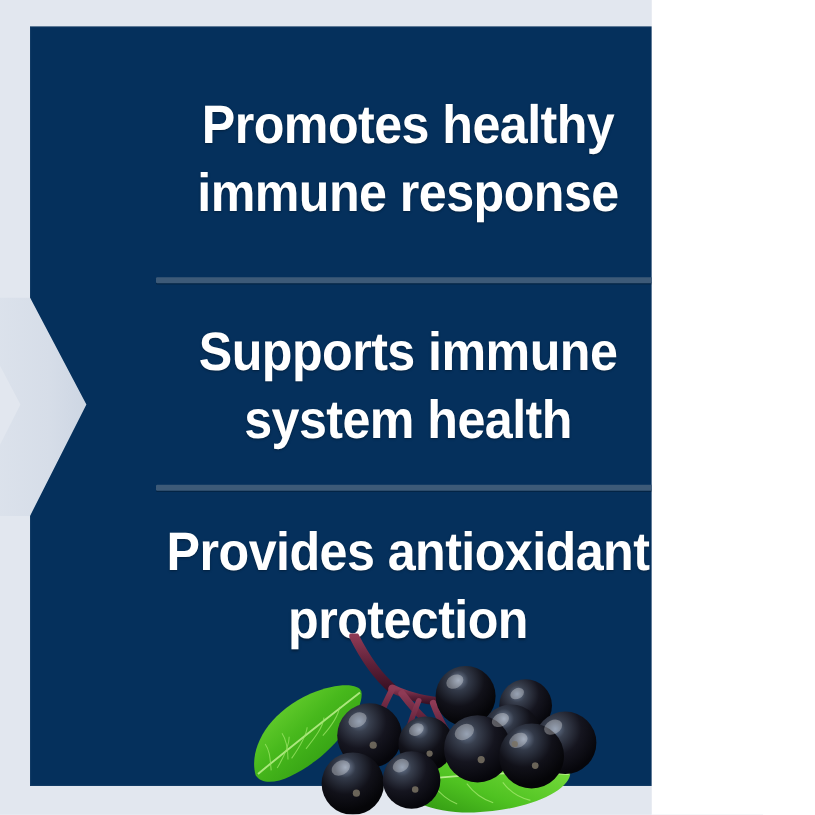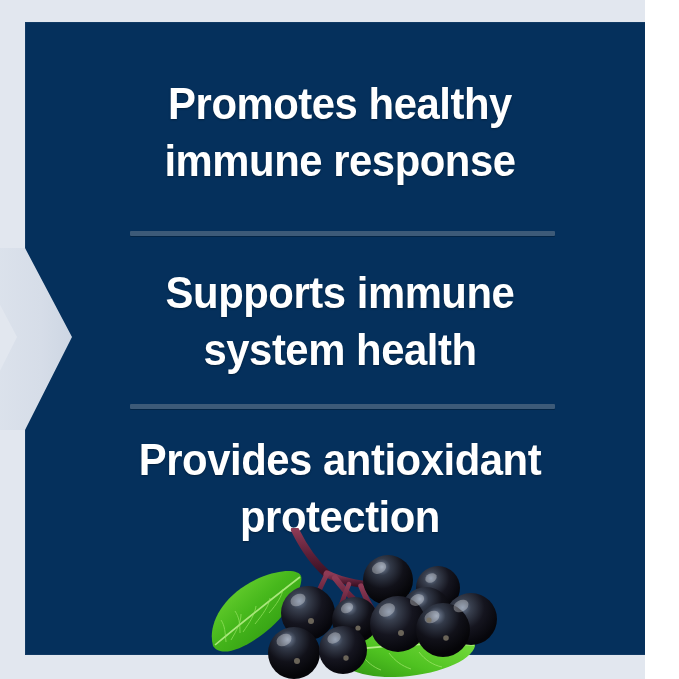--- a/index.html
+++ b/index.html
@@ -5,21 +5,21 @@
   html, body {
     margin: 0;
     padding: 0;
     background: #ffffff;
   }
   body {
     font-family: "Liberation Sans", sans-serif;
   }
   #stage {
     position: relative;
-    width: 645px;
+    width: 543px;
     height: 679px;
     overflow: hidden;
     background: #e2e7ef;
   }
   
   .outer-bg {
     position: absolute;
     inset: 0;
     background: #e2e7ef;
   }

